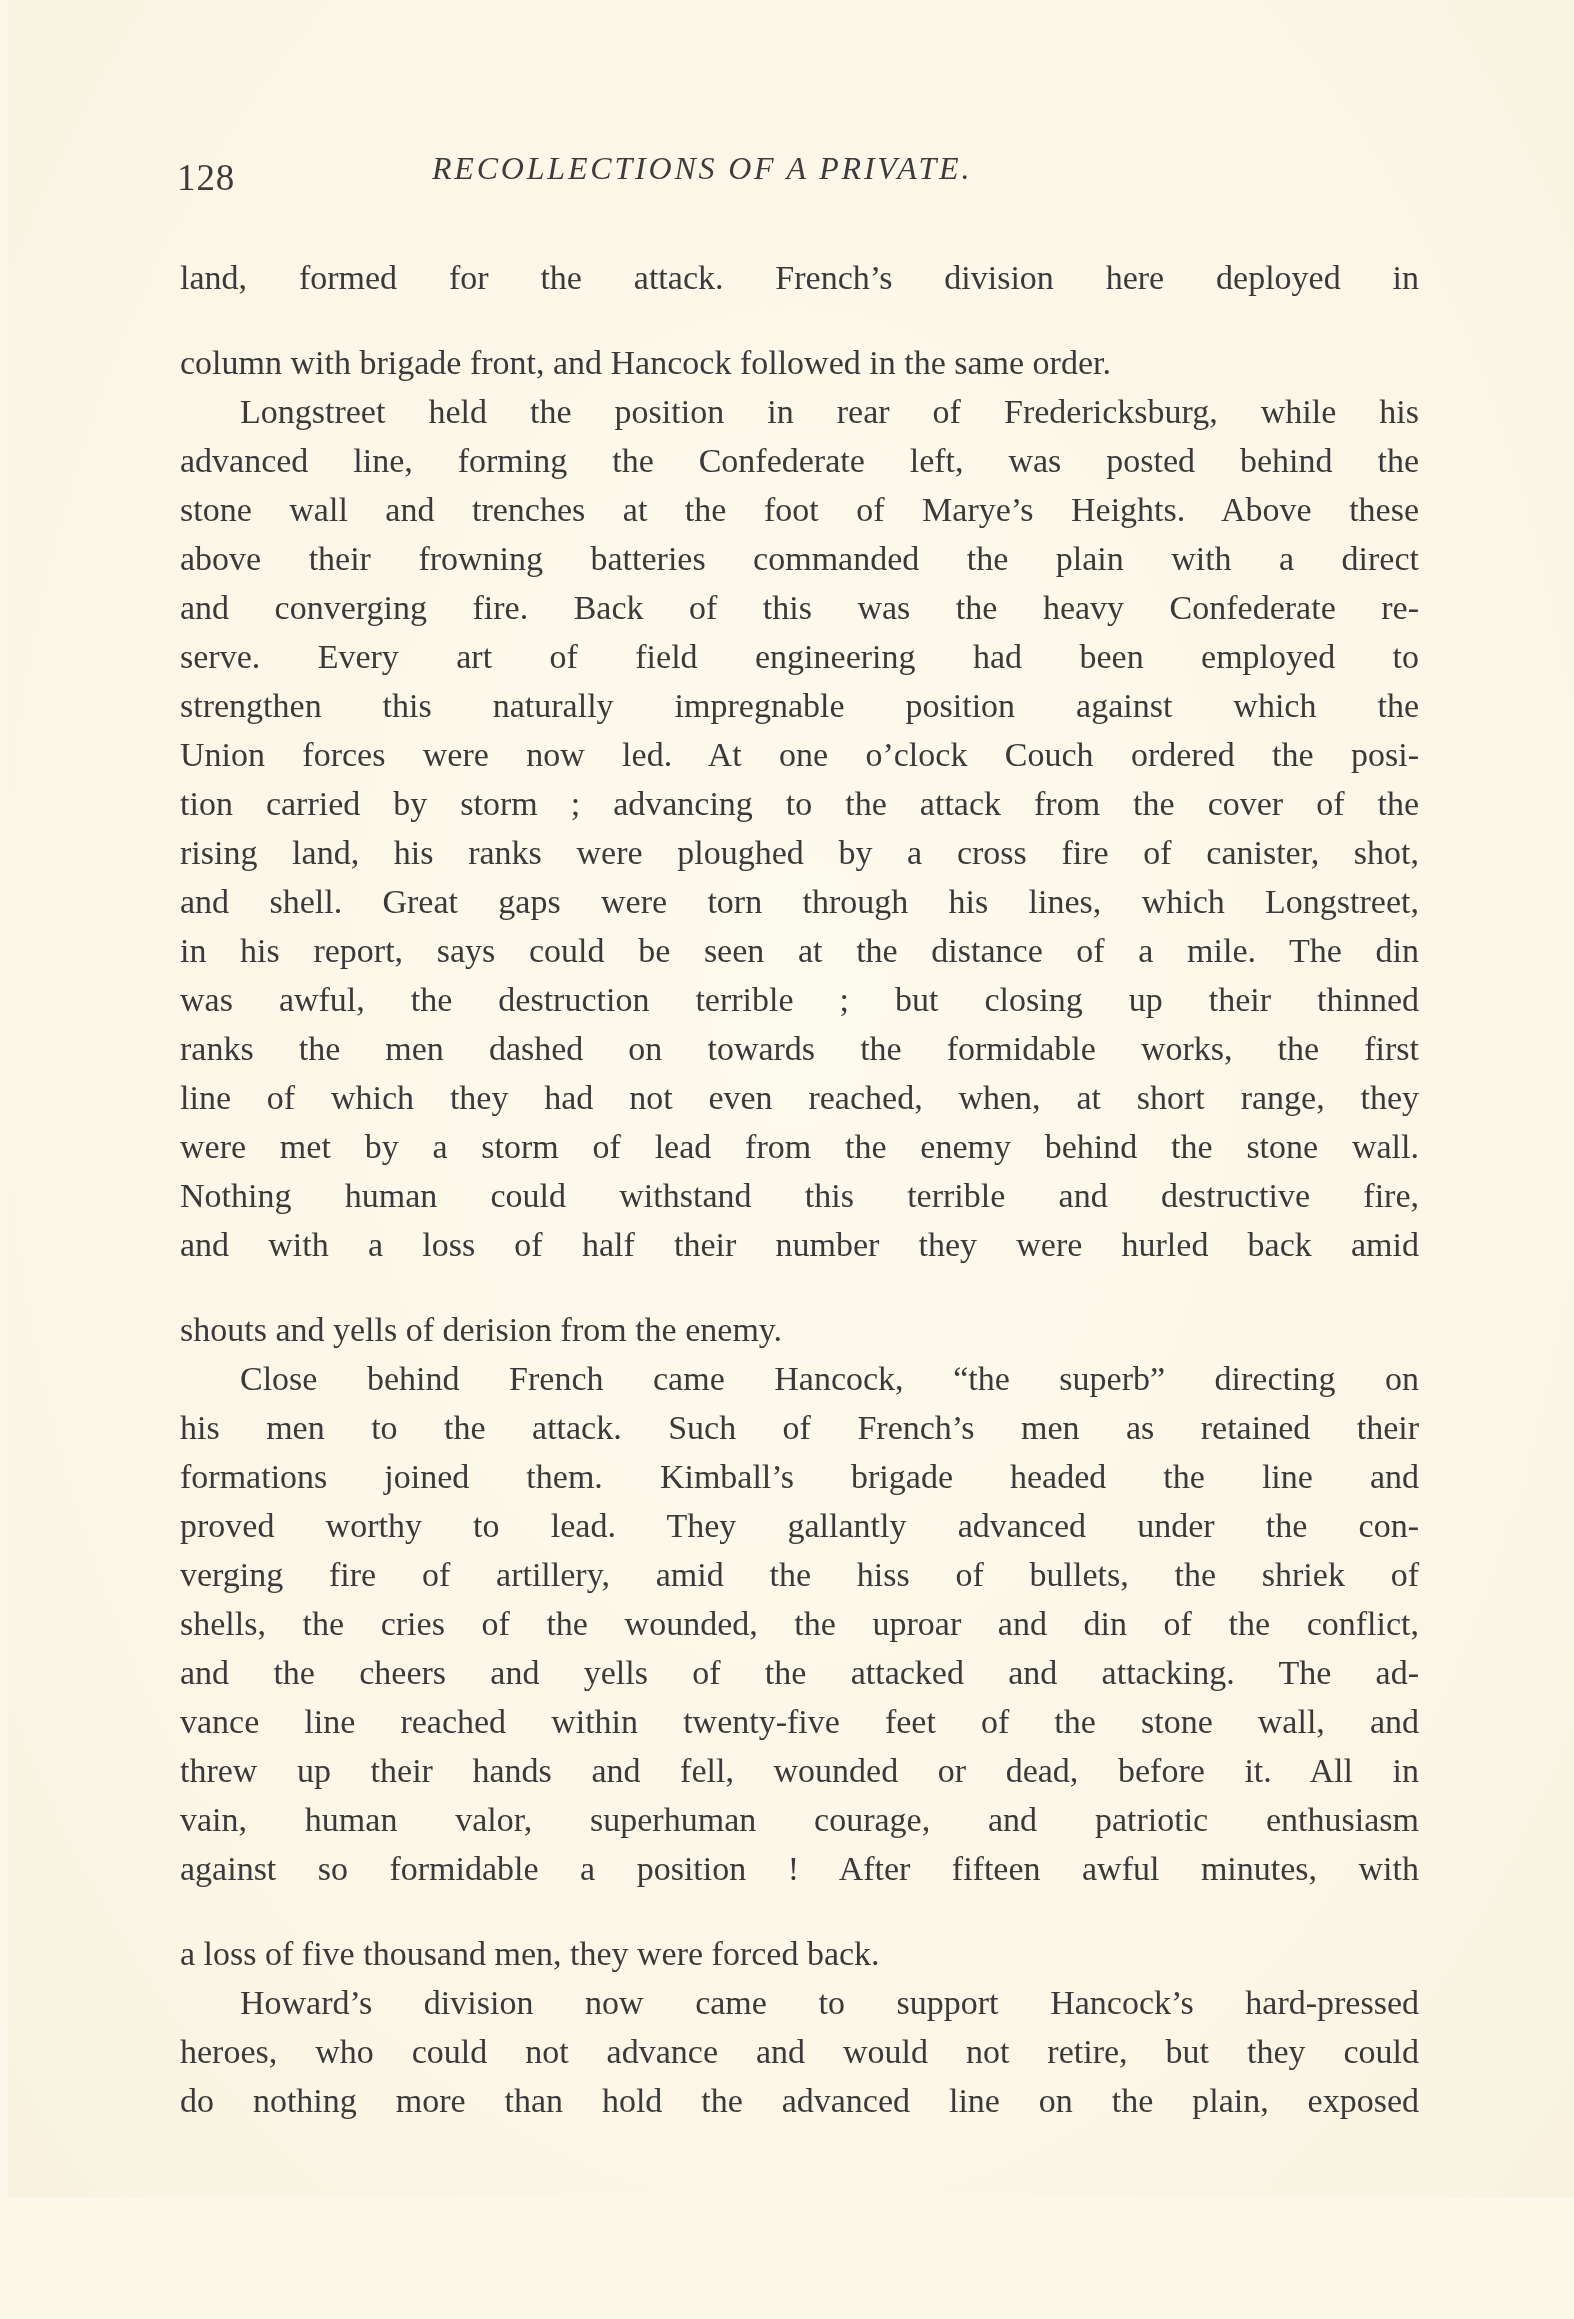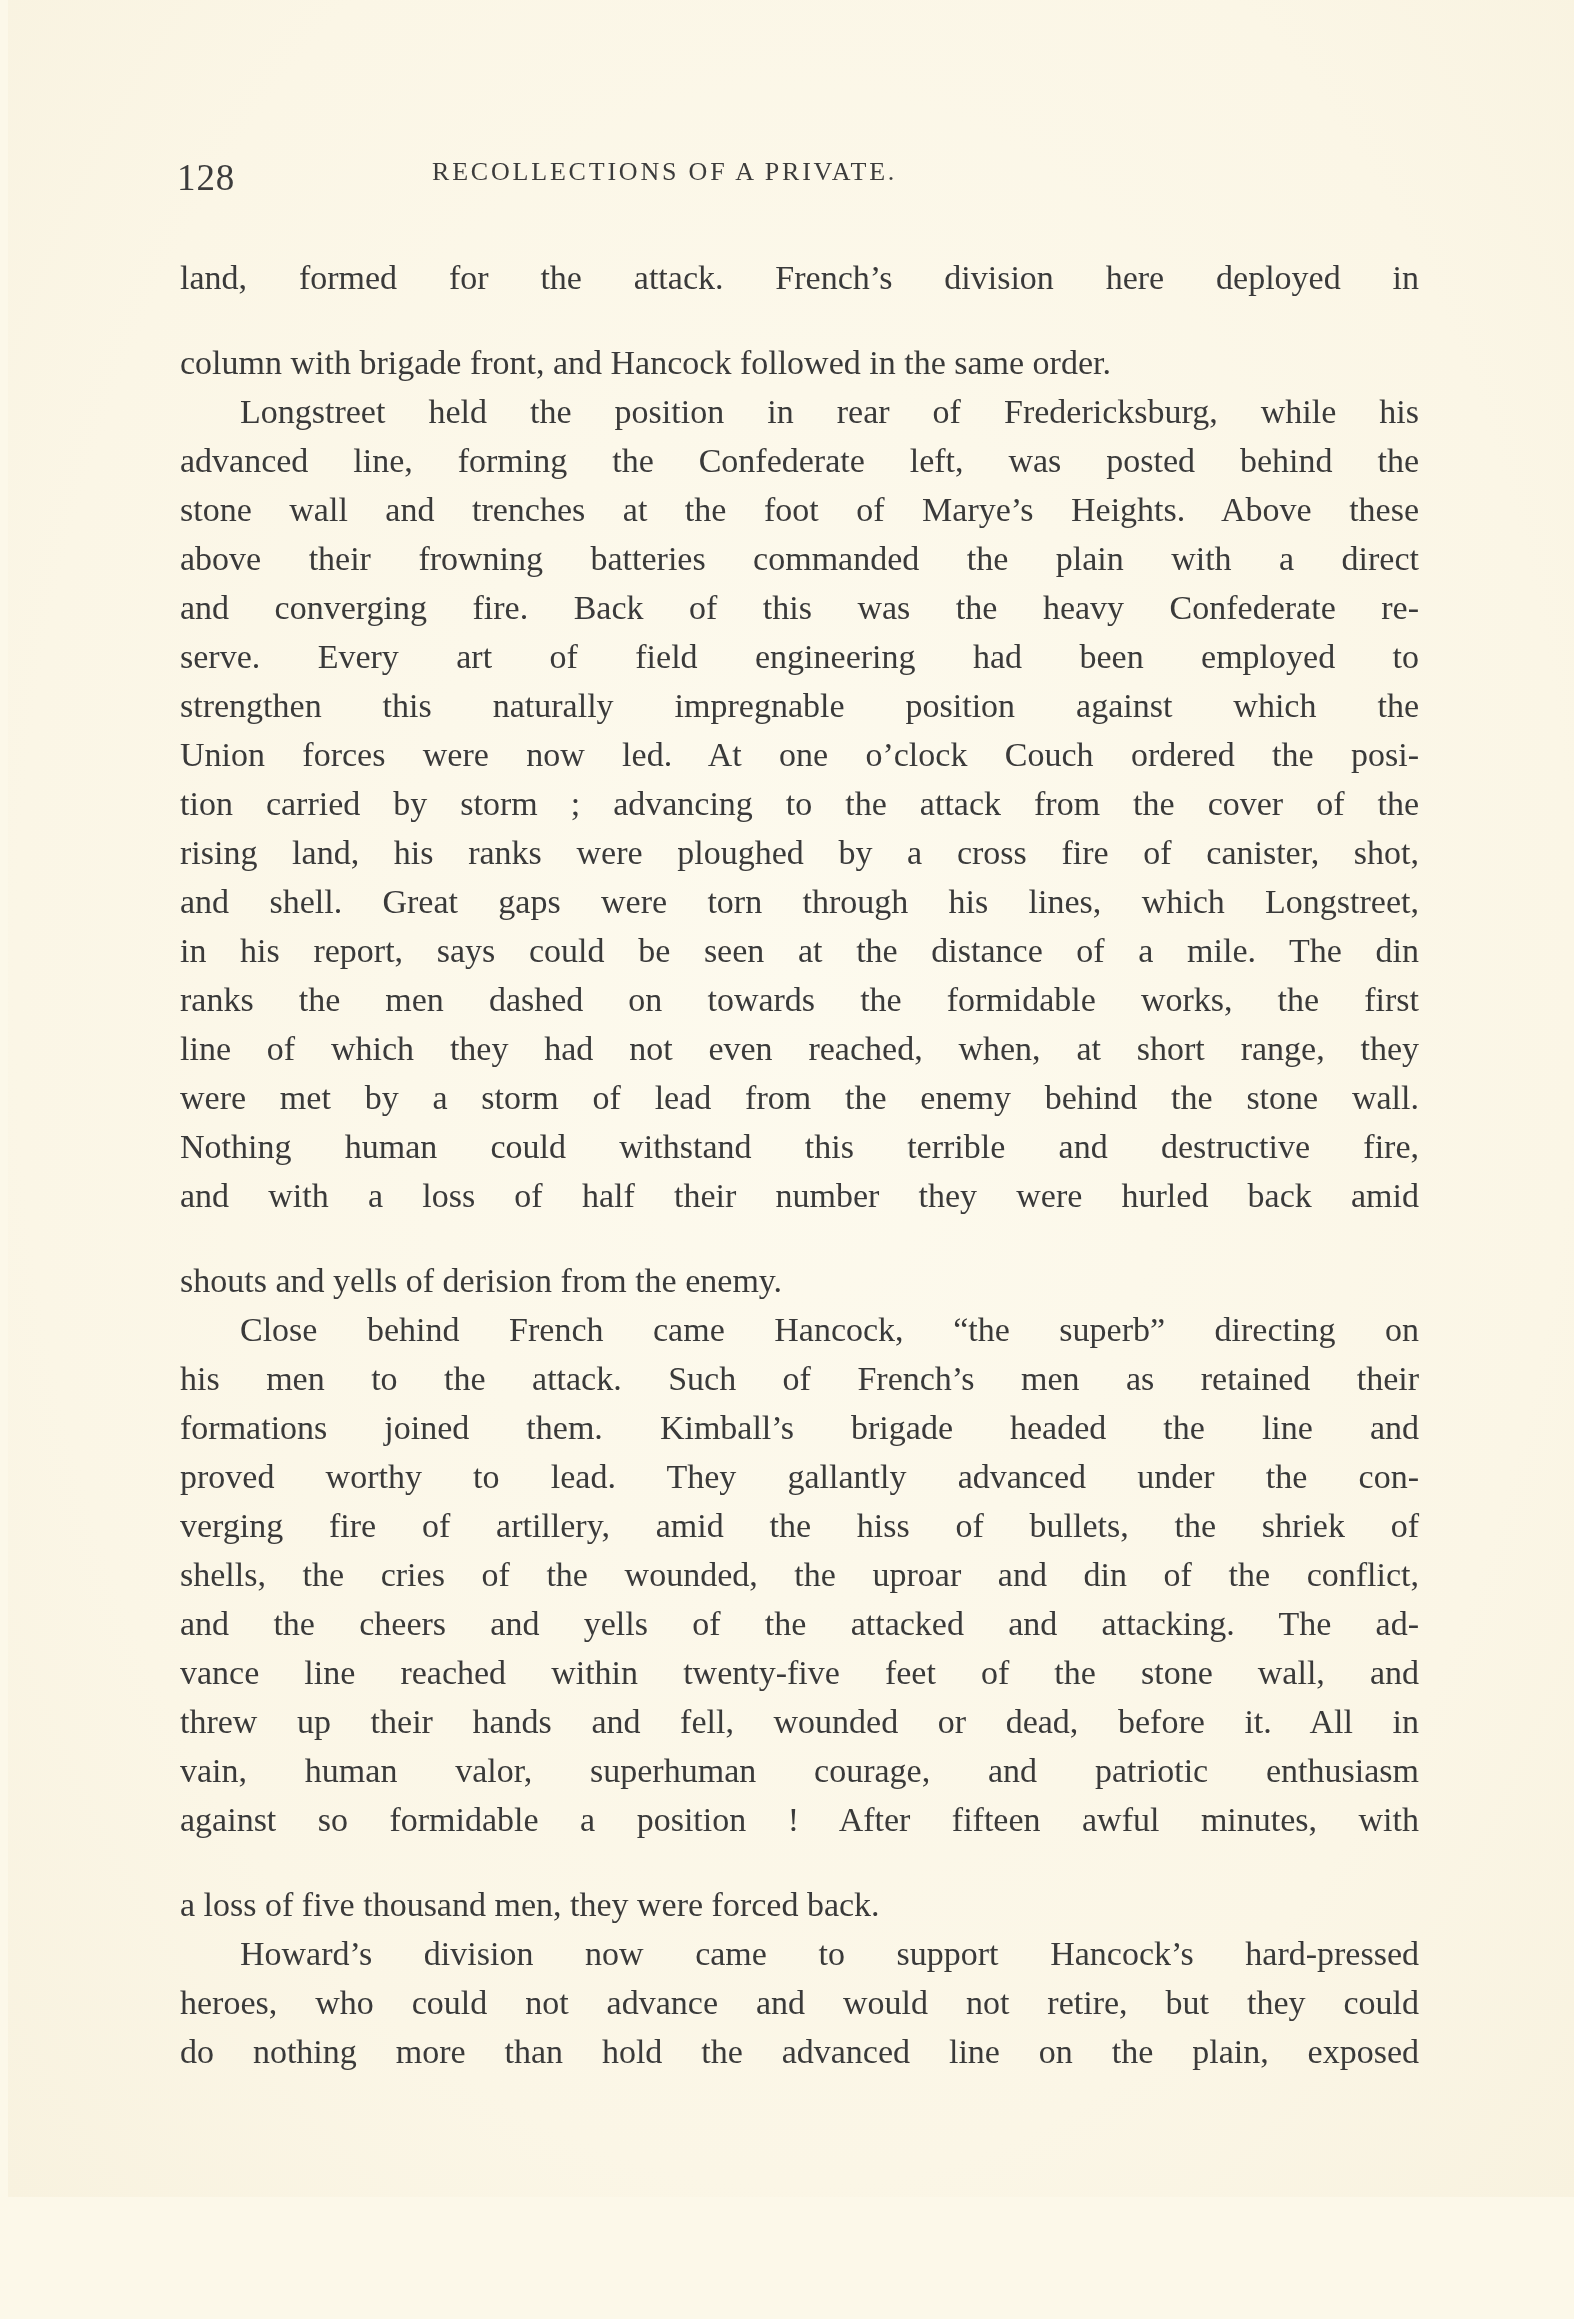--- a/index.html
+++ b/index.html
@@ -33,24 +33,24 @@
     left: 0;
     top: 5.6px;
     font-size: 37px;
     letter-spacing: 0.9px;
     color: #3c3c3c;
   }
   .running-title {
     position: absolute;
     left: 255px;
     top: 0px;
-    font-size: 26px;
+    font-size: 32px;
+    font-style: italic;
     letter-spacing: 2.8px;
     color: #3c3c3c;
-    margin-top: 7px;
   }
   .body-text {
     position: absolute;
     top: 253px;
     left: 172px;
     width: 1239px;
   }
   .line {
     display: block;
     height: 49px;
@@ -128,20 +128,23 @@
         <span class="line">
           <span class="line-inner">rising land, his ranks were ploughed by a cross fire of canister, shot,</span>
         </span>
         <span class="line">
           <span class="line-inner">and shell. Great gaps were torn through his lines, which Longstreet,</span>
         </span>
         <span class="line">
           <span class="line-inner">in his report, says could be seen at the distance of a mile. The din</span>
         </span>
         <span class="line">
+          <span class="line-inner">was awful, the destruction terrible ; but closing up their thinned</span>
+        </span>
+        <span class="line">
           <span class="line-inner">ranks the men dashed on towards the formidable works, the first</span>
         </span>
         <span class="line">
           <span class="line-inner">line of which they had not even reached, when, at short range, they</span>
         </span>
         <span class="line">
           <span class="line-inner">were met by a storm of lead from the enemy behind the stone wall.</span>
         </span>
         <span class="line">
           <span class="line-inner">Nothing human could withstand this terrible and destructive fire,</span>

